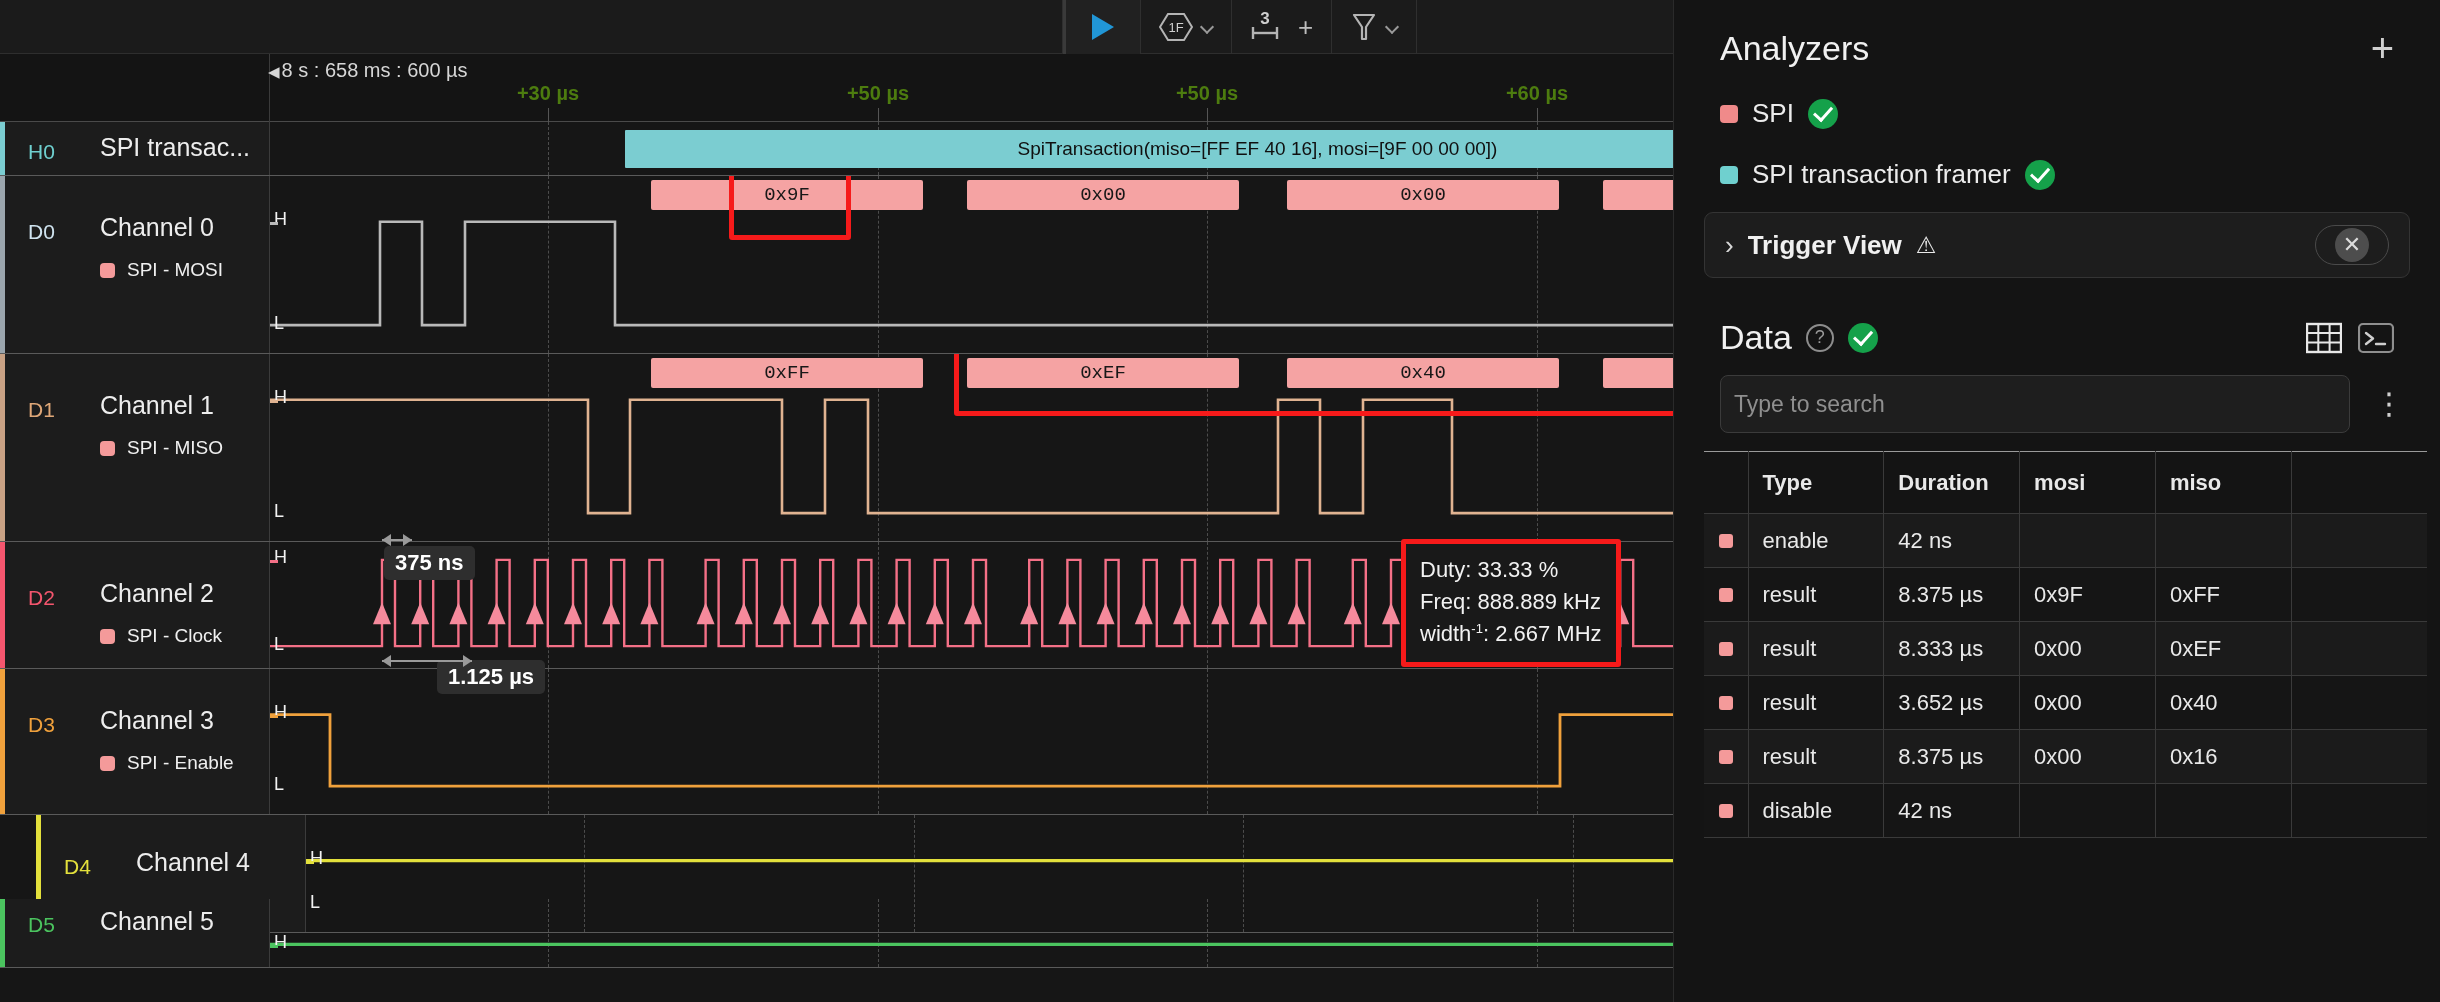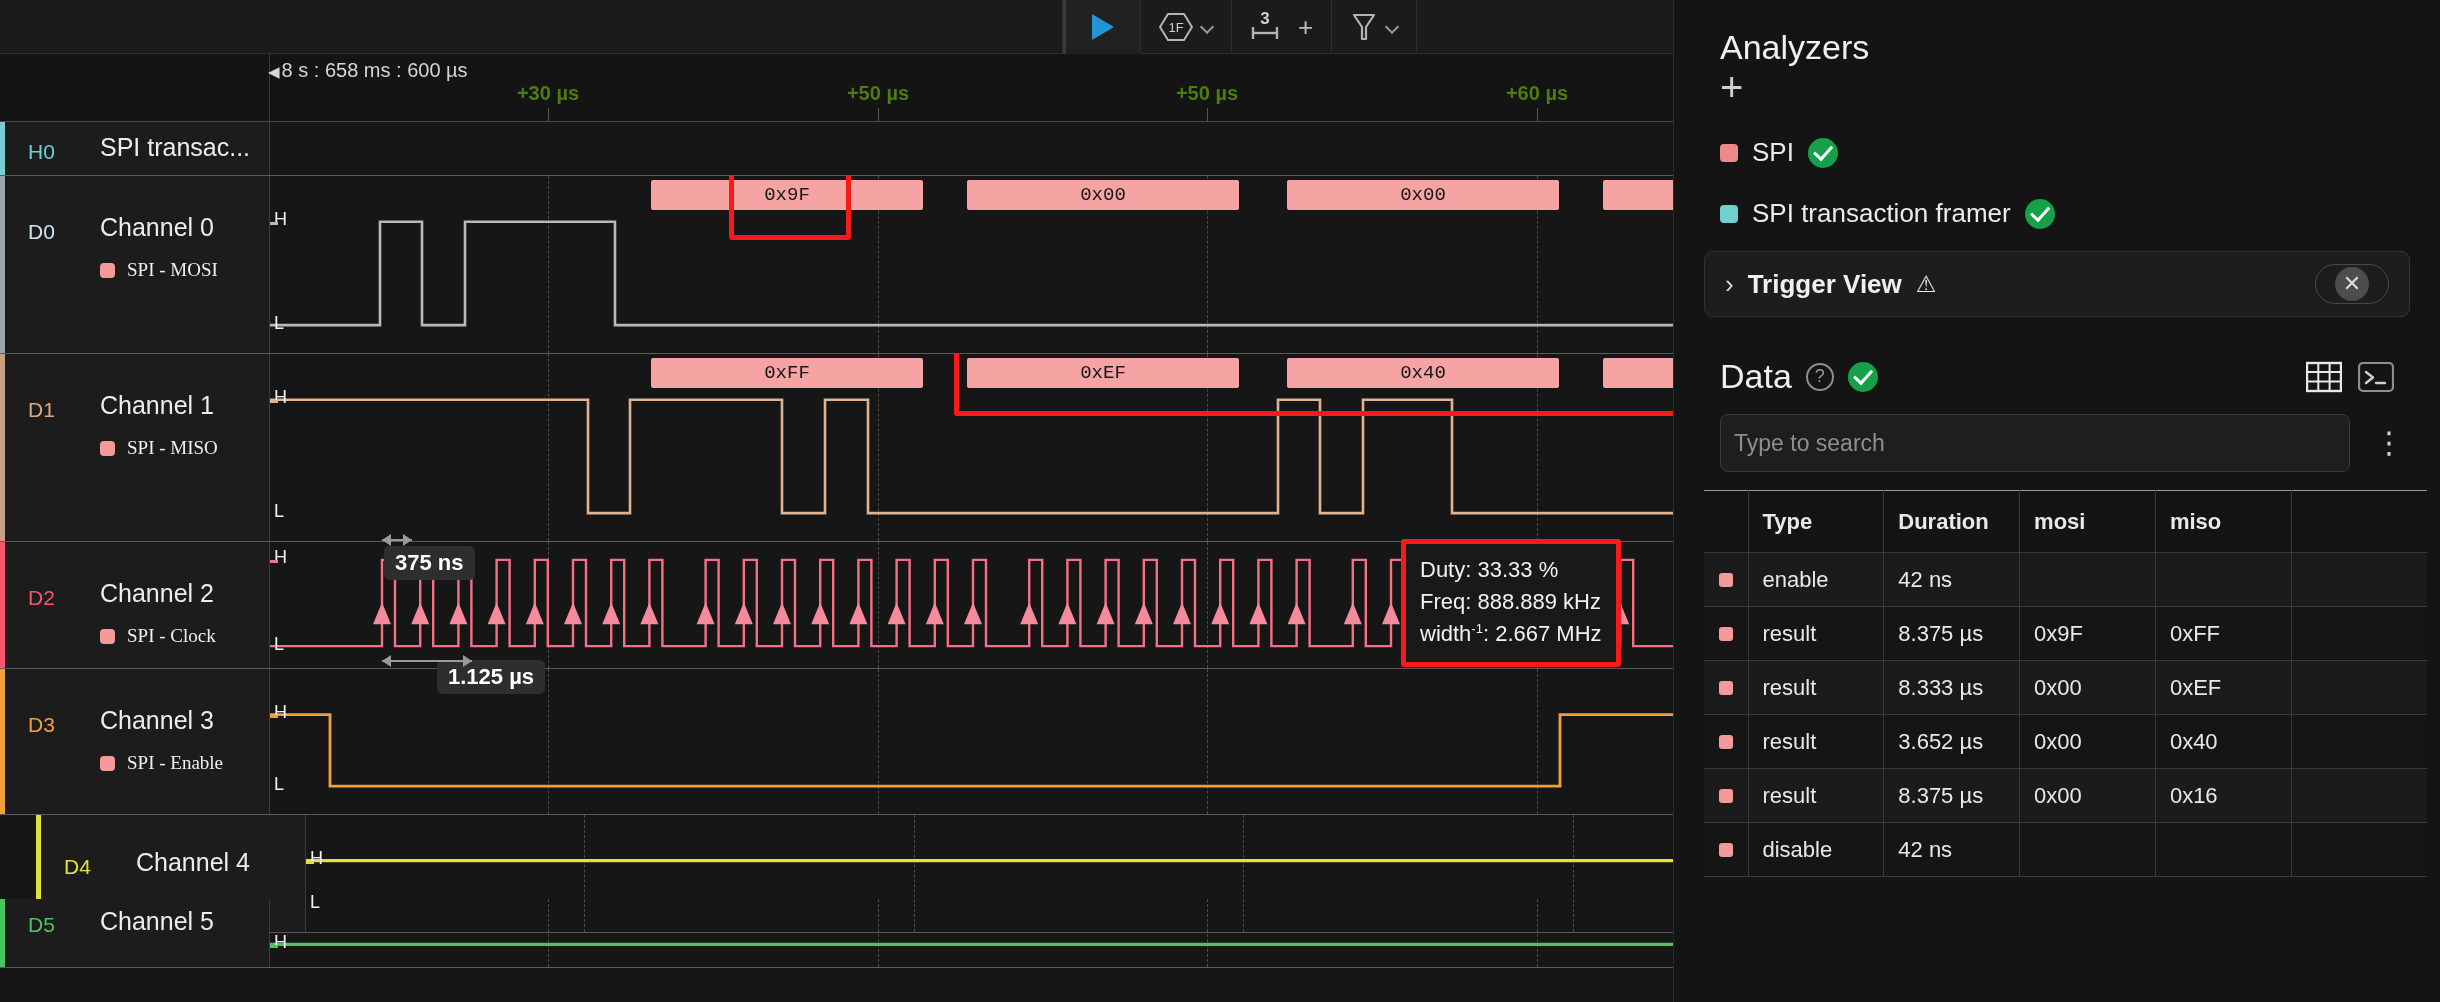--- a/index.html
+++ b/index.html
@@ -57,21 +57,21 @@
   }
   .tick-mark { position: absolute; top: 54px; width: 1px; height: 14px; background: #555; }
 
   
   .row { position: absolute; left: 0; width: 1673px; border-bottom: 1px solid #5a5a5a; }
   .row-label { position: absolute; left: 0; top: 0; width: 270px; height: 100%;
                background: #1c1c1c; border-right: 1px solid #3b3b3b; }
   .row-accent { position: absolute; left: 0; top: 0; width: 5px; height: 100%; }
   .chan-id { position: absolute; left: 28px; font-size: 21px; font-weight: 400; }
   .chan-name { position: absolute; left: 100px; font-size: 25px; color: #ededed; white-space: nowrap; }
-  .chan-sub { position: absolute; left: 100px; font-size: 19px; color: #f0f0f0; display: flex; align-items: center; gap: 12px; white-space: nowrap; font-family: Liberation Serif, serif; }
+  .chan-sub { position: absolute; left: 100px; font-size: 19px; color: #f0f0f0; display: flex; align-items: center; gap: 12px; white-space: nowrap; }
   .sub-dot { width: 15px; height: 15px; border-radius: 4px; background: #f49a9a; display: inline-block; }
   .plot { position: absolute; left: 270px; top: 0; right: 0; height: 100%; overflow: hidden; }
   .hl-mark { position: absolute; font-size: 18px; color: #f2f2f2; font-weight: 400; }
 
   
   .vgrid { position: absolute; top: 0; width: 0; border-left: 1px dashed #4c4c4c; height: 100%; }
 
   
   svg.wave { position: absolute; left: 0; top: 0; width: 100%; height: 100%; }
 
@@ -104,21 +104,21 @@
   .arrowbar .ah {
     position: absolute; top: 0; width: 0; height: 0;
     border-top: 6px solid transparent; border-bottom: 6px solid transparent;
   }
   .arrowbar .ah.l { left: 0; border-right: 9px solid #9a9a9a; }
   .arrowbar .ah.r { right: 0; border-left: 9px solid #9a9a9a; }
 
   
   #side { width: 767px; height: 1002px; background: #141414; border-left: 1px solid #2a2a2a;
           position: relative; overflow: hidden; }
-  .side-hd { display: flex; align-items: flex-start; justify-content: space-between; padding: 28px 46px 0 46px; flex-direction: column; }
+  .side-hd { display: flex; align-items: center; justify-content: space-between; padding: 28px 46px 0 46px; }
   .side-title { font-size: 34px; font-weight: 400; color: #f0f0f0; }
   .plus-btn { font-size: 40px; color: #cfcfcf; line-height: 1; cursor: pointer; font-weight: 300; }
   .analyzer-row { display: flex; align-items: center; gap: 14px; padding: 0 46px; margin-top: 30px; }
   .an-dot { width: 18px; height: 18px; border-radius: 4px; flex: 0 0 auto; }
   .an-name { font-size: 26px; color: #ececec; }
   .ok-badge {
     width: 30px; height: 30px; border-radius: 50%; background: #15a14a;
     display: flex; align-items: center; justify-content: center; flex: 0 0 auto;
   }
   .ok-badge::after {
@@ -223,20 +223,27 @@
           <div class="tick-mark" style="left: 1537px;"></div>
         </div>
     </div>
 
     <div id="rows">
         <div class="row" style="top: 122px; height: 54px;">
           <div class="row-label">
             <div class="row-accent" style="background: rgb(123, 205, 209);"></div>
             <div class="chan-id" style="color: rgb(111, 208, 207); top: 18px;">H0</div>
             <div class="chan-name" style="top: 11px;">SPI transac...</div>
+          </div>
+          <div class="plot">
+            <div class="vgrid" style="left: 278px;"></div>
+            <div class="vgrid" style="left: 608px;"></div>
+            <div class="vgrid" style="left: 937px;"></div>
+            <div class="vgrid" style="left: 1267px;"></div>
+            <div class="frame-chip" style="left: 355px; width: 1265px; top: 8px;">SpiTransaction(miso=[FF EF 40 16], mosi=[9F 00 00 00])</div>
           </div>
         </div>
         <div class="row" style="top: 176px; height: 178px;">
           <div class="row-label">
             <div class="row-accent" style="background: rgb(154, 165, 173);"></div>
             <div class="chan-id" style="color: rgb(207, 227, 239); top: 44px;">D0</div>
             <div class="chan-name" style="top: 37px;">Channel 0</div>
             <div class="chan-sub" style="top: 83px;">
               <span class="sub-dot"></span>
               <span>SPI - MOSI</span>

